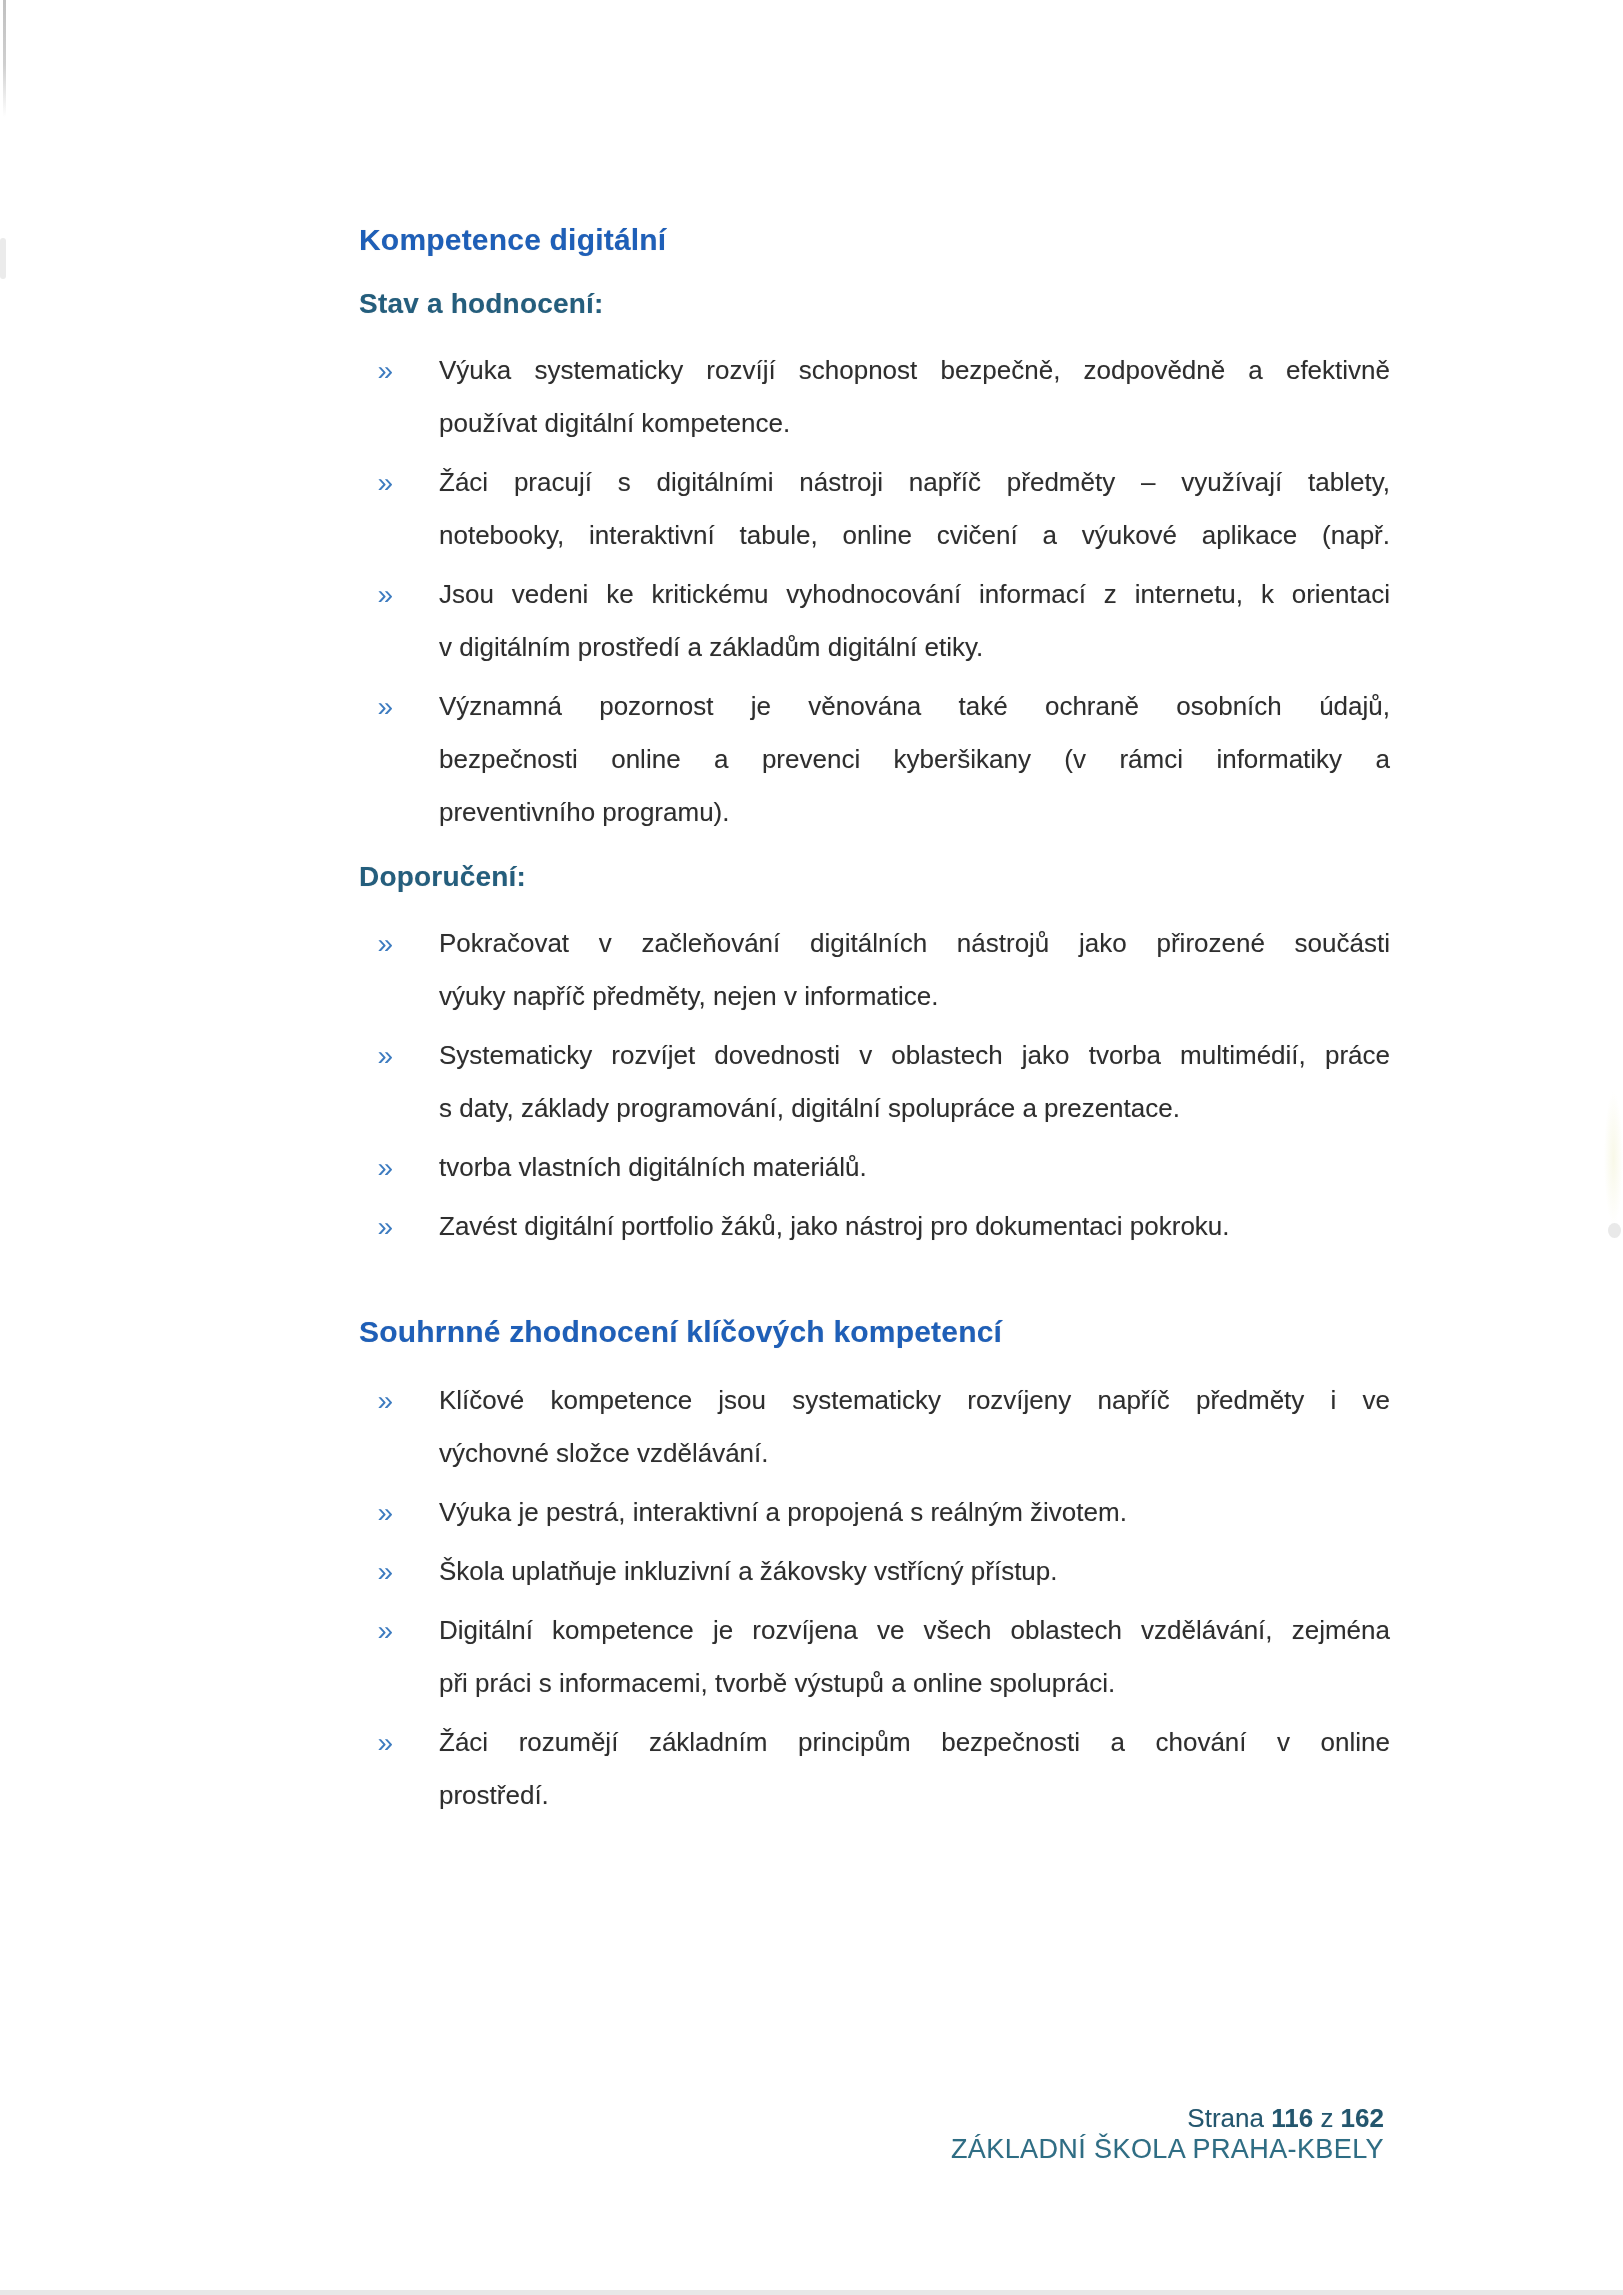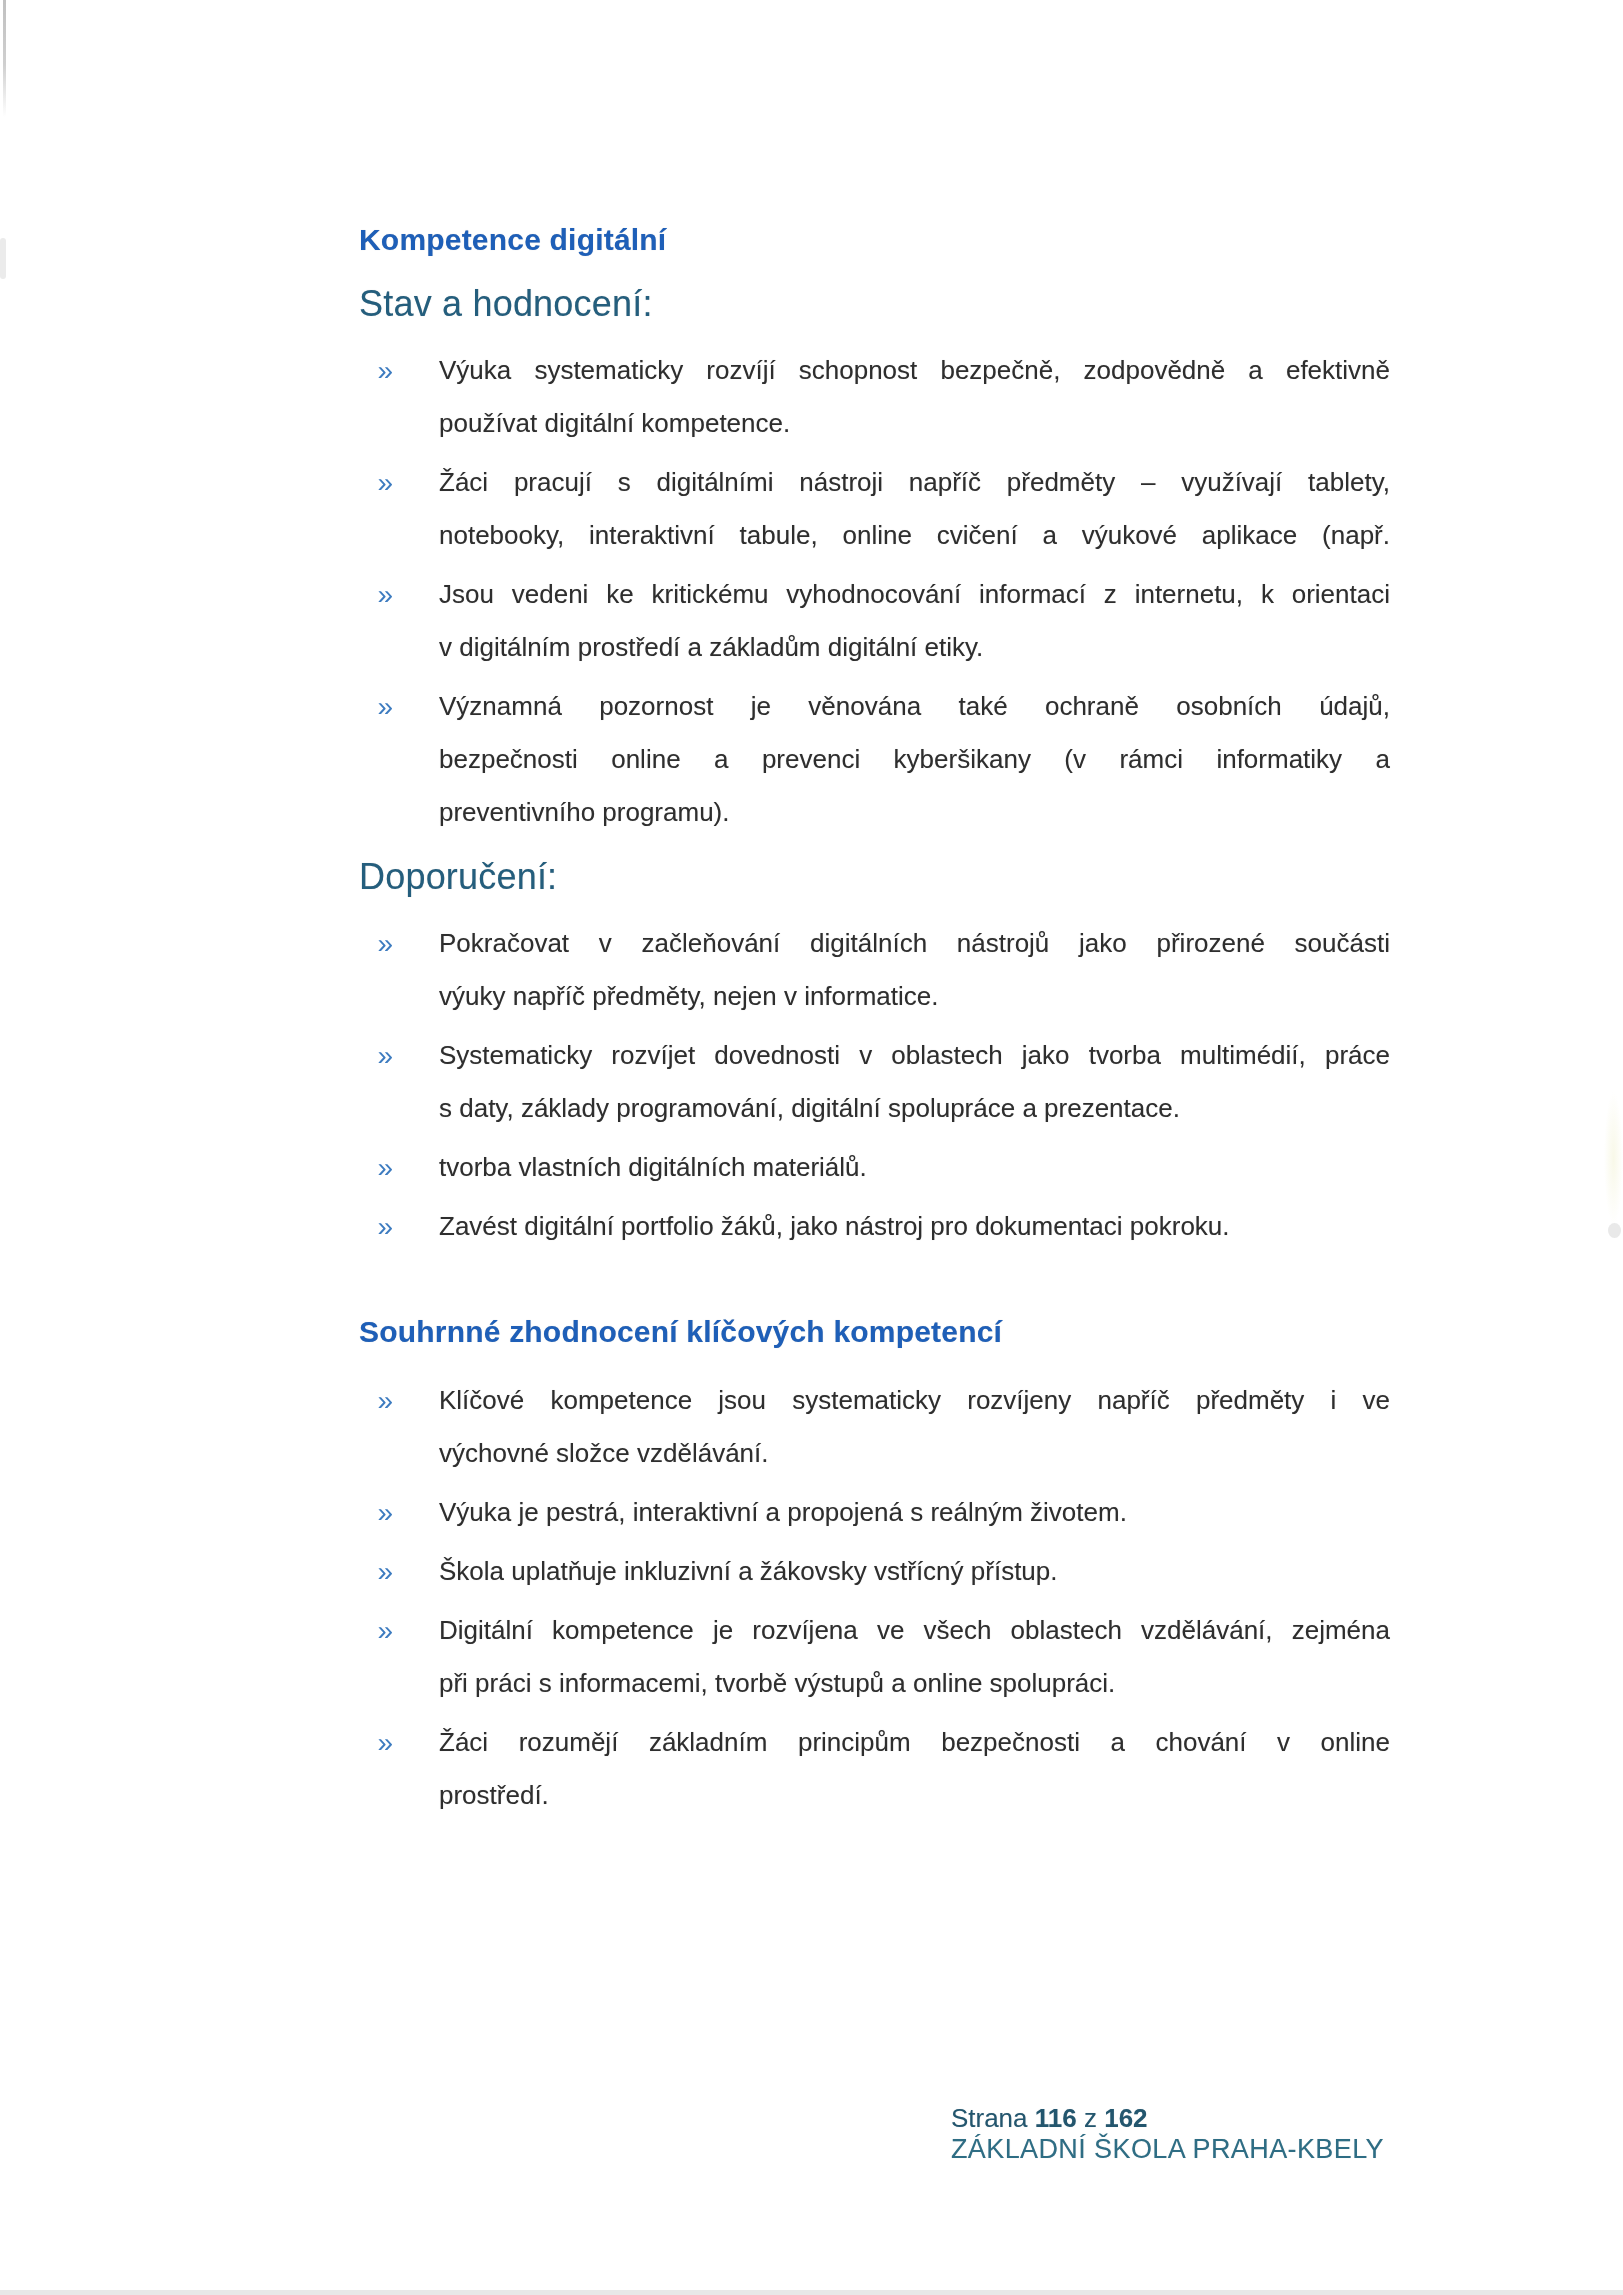--- a/index.html
+++ b/index.html
@@ -52,23 +52,23 @@
     font-size: 30px;
     line-height: 36px;
     font-weight: 700;
     color: var(--heading_blue, #1e5fb8);
     margin: 0 0 28px 0;
     letter-spacing: 0.2px;
   }
   h2.heading.second { margin-bottom: 24px; }
 
   h3.subheading {
-    font-size: 36px;
+    font-size: 28px;
     line-height: 36px;
-    font-weight: 400;
+    font-weight: 700;
     color: var(--subheading_teal, #245e7d);
     margin: 0 0 22px 0;
     letter-spacing: 0.2px;
   }
 
   ul.bullets {
     list-style: none;
     margin: 0 0 20px 0;
     padding: 0;
   }
@@ -97,20 +97,21 @@
   }
   .ln.lastline {
     text-align: left;
     text-align-last: left;
   }
 
   .footer {
     position: absolute;
     right: 239px;
     top: 2103px;
+    text-align: right;
     text-shadow: 0 0 0.8px rgba(40,70,90,0.25);
   }
   .footer-page {
     font-size: 26px;
     line-height: 30px;
     color: var(--footer_primary, #23566e);
   }
   .footer-page .fb { font-weight: 700; }
   .footer-school {
     font-size: 27px;

